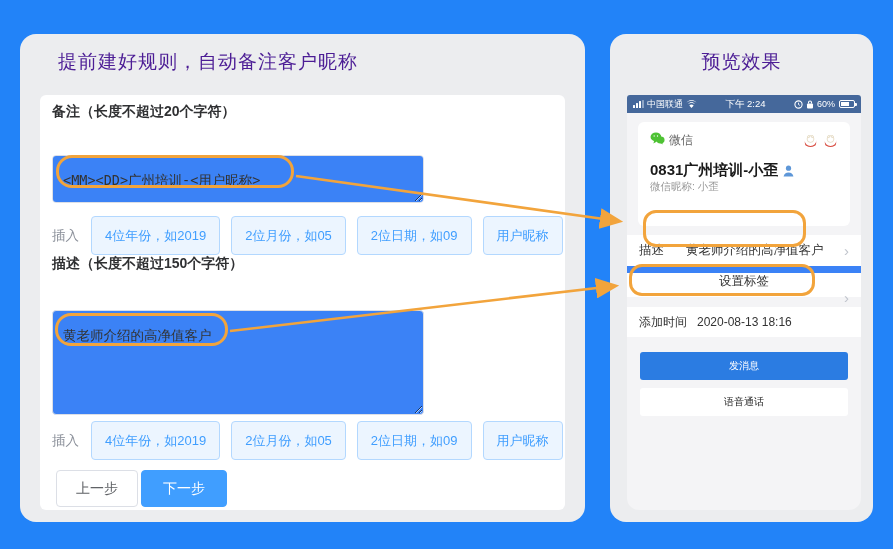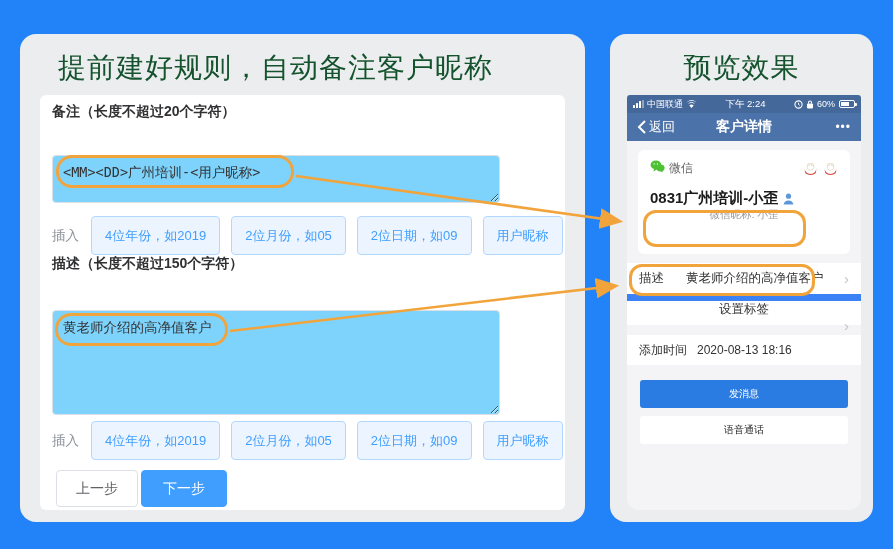--- a/index.html
+++ b/index.html
@@ -9,41 +9,41 @@
     background:#2283F8;
     position:relative;
   }
   .panel {
     position:absolute; top:34px; height:488px;
     background:#ECEDEF; border-radius:16px;
   }
   .panel-left { left:20px; width:565px; }
   .panel-right { left:610px; width:263px; }
   .panel-title {
-    color:#14532d; font-size:28px; font-weight:500; letter-spacing:1px;
+    color:#4c1d95; font-size:19px; font-weight:500; letter-spacing:1px;
     white-space:nowrap;
   }
   .panel-left .panel-title { position:absolute; left:38px; top:15px; }
   .panel-right .panel-title { position:absolute; top:15px; width:100%; text-align:center; }
 
   
   .card {
     position:absolute; left:20px; top:61px; width:525px; height:415px;
     background:#FFFFFF; border-radius:6px;
   }
   .field-label {
     position:absolute; left:12px; font-size:14px; font-weight:bold; color:#303133;
   }
   .lbl-remark { top:8px; }
   .lbl-desc   { top:160px; }
   .ta {
-    position:absolute; left:12px; width:448px;
+    position:absolute; left:12px; width:372px;
     border:1px solid #DCDFE6; border-radius:4px;
-    font-size:13.5px; color:#333; padding:8px 10px;
-    resize:vertical; outline:none; background:#7dd3fc;
+    font-size:13.5px; color:#333; padding:16px 10px;
+    resize:vertical; outline:none; background:#3b82f6;
     font-family:"DejaVu Sans Mono","Liberation Mono",monospace;
   }
   .ta-remark { top:60px;  height:48px; }
   .ta-desc   { top:215px; height:105px; font-family:"Liberation Sans","DejaVu Sans",sans-serif; }
   .insert-row {
     position:absolute; left:12px; display:flex; align-items:center; gap:11px;
   }
   .row1 { top:121px; }
   .row2 { top:326px; }
   .insert-label { font-size:13.5px; color:#8A8F99; margin-right:1px; }
@@ -91,21 +91,21 @@
   .nav-back { display:flex; align-items:center; gap:3px; font-size:13px; cursor:pointer; }
   .nav-title {
     position:absolute; left:0; right:0; text-align:center;
     font-size:14px; font-weight:bold; pointer-events:none;
   }
   .nav-more { margin-left:auto; font-size:12px; letter-spacing:1px; cursor:pointer; }
   .phone-content { position:relative; height:369px; }
 
   .wx-card {
     position:absolute; left:11px; top:9px; width:212px; height:104px;
-    background:#fff; border-radius:6px; padding:10px 12px;text-align:center;
+    background:#fff; border-radius:6px; padding:10px 12px;
   }
   .wx-row { display:flex; align-items:flex-start; }
   .wx-label { font-size:12px; color:#666; margin-left:4px; }
   .bowls { margin-left:auto; display:flex; gap:5px; margin-top:2px; }
   .cust-name {
     margin-top:12px; font-size:15px; font-weight:bold; color:#1A1A1A;
     display:flex; align-items:center; gap:5px; white-space:nowrap;
   }
   .wx-nick { margin-top:0; font-size:10.5px; color:#999; }
 
@@ -202,30 +202,20 @@
       <svg class="icon" width="8" height="9" viewBox="0 0 8 9">
         <rect x="1" y="3.5" width="6" height="5" rx="1" fill="#fff"></rect>
         <path d="M2.5 3.5 V2.5 A1.5 1.5 0 0 1 5.5 2.5 V3.5" stroke="#fff" stroke-width="1.1" fill="none"></path>
       </svg>
       <span>60%</span>
       <span class="battery">
           <i></i>
         </span>
     </div>
 
-    <div class="nav-bar">
-      <span class="nav-back">
-        <svg class="icon" width="9" height="14" viewBox="0 0 9 14">
-          <path d="M8 1 L2 7 L8 13" stroke="#fff" stroke-width="2" fill="none"></path>
-        </svg>
-        <span>返回</span>
-      </span>
-      <span class="nav-title">客户详情</span>
-      <span class="nav-more">•••</span>
-    </div>
 
     <div class="phone-content">
       <div class="wx-card">
         <div class="wx-row">
           <svg class="icon" width="15" height="13" viewBox="0 0 16 14">
             <ellipse cx="6.3" cy="5.3" rx="5.8" ry="4.8" fill="#4EC234"></ellipse>
             <path d="M3.5 12.5 L4.5 9.2 L7.5 10.2 Z" fill="#4EC234"></path>
             <ellipse cx="11.2" cy="8.6" rx="4.4" ry="3.7" fill="#4EC234"></ellipse>
             <path d="M13.8 13.4 L12.8 10.8 L10.6 11.6 Z" fill="#4EC234"></path>
             <circle cx="4.4" cy="4.3" r="0.7" fill="#fff"></circle>

